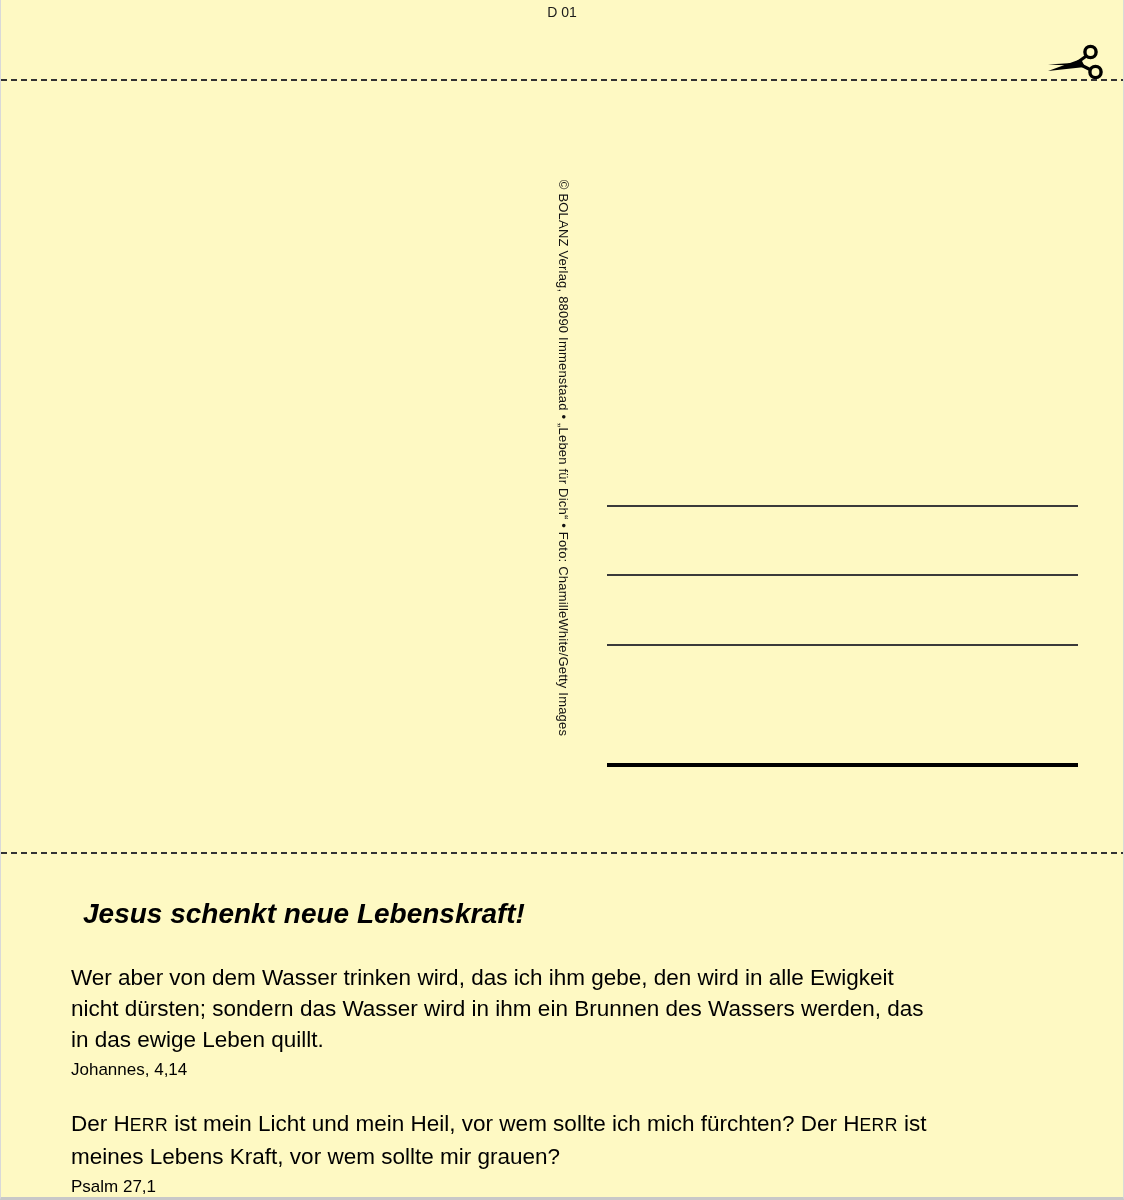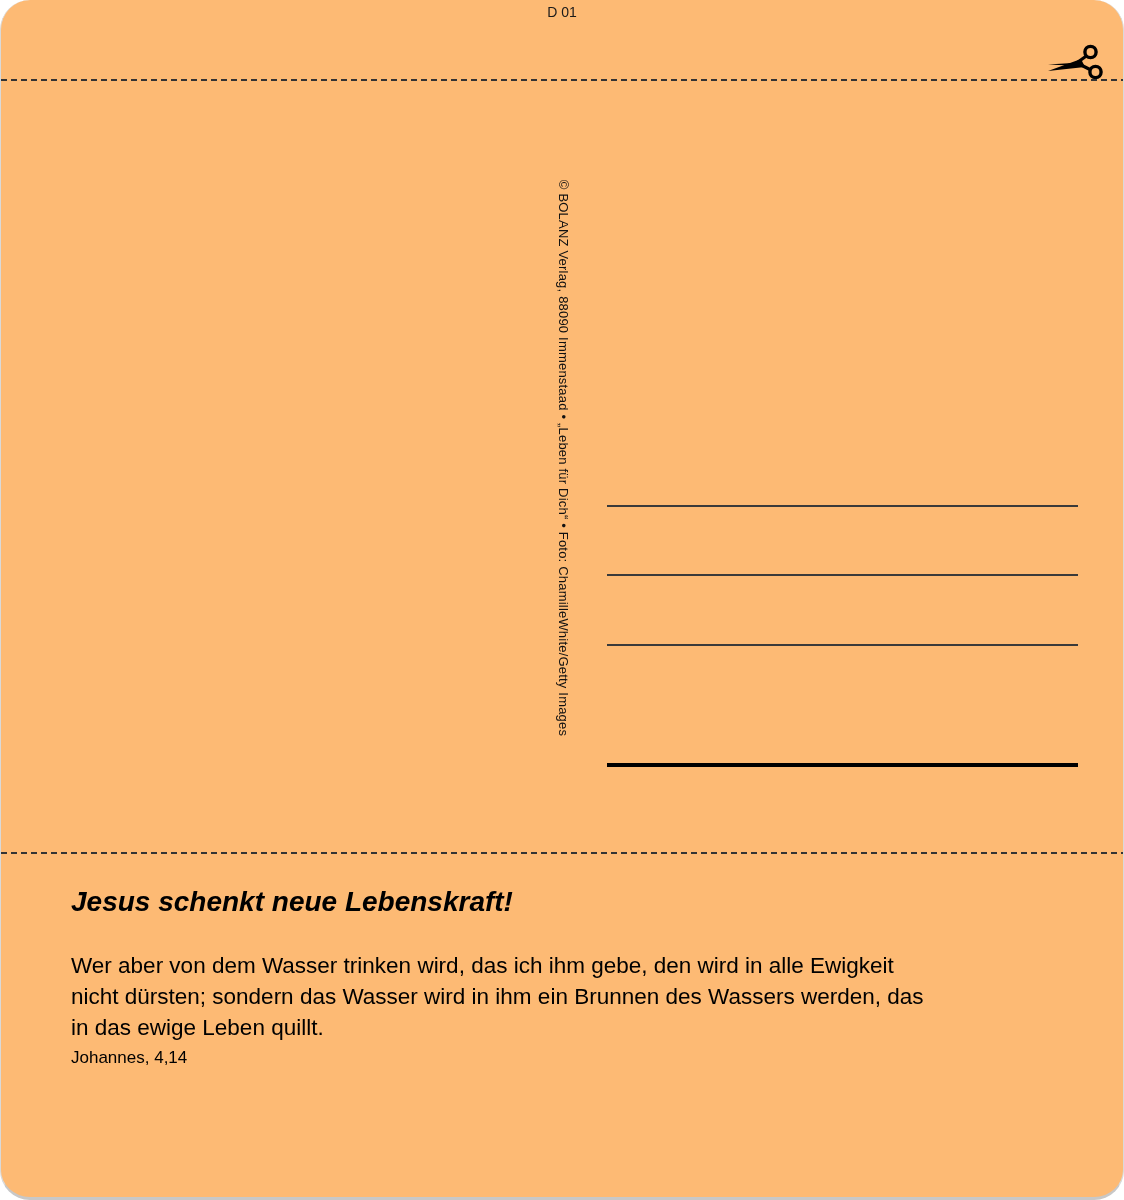--- a/index.html
+++ b/index.html
@@ -4,27 +4,26 @@
 <style>
   html, body { margin: 0; padding: 0; background: #ffffff; }
   body {
     font-family: "Liberation Sans", "DejaVu Sans", sans-serif;
     color: #000000;
   }
   .sheet {
     position: relative;
     width: 1124px;
     height: 1200px;
-    background: #fdba74;
+    background: #fef9c3;
     overflow: hidden;
     border-left: 1px solid #d9d9d9;
     border-right: 1px solid #d9d9d9;
     border-bottom: 3px solid #c8c8c8;
     box-sizing: border-box;
-    border-radius: 30px;
   }
 
   
   .sheet-label {
     position: absolute;
     top: 4px;
     left: 0;
     width: 100%;
     text-align: center;
     font-size: 14px;
@@ -89,21 +88,21 @@
   .address-line:nth-child(4) { top: 258px; height: 4px; background: #000000; }
 
   
   .verse-block {
     position: absolute;
     left: 70px;
     top: 885px;
     width: 1000px;
   }
   .verse-heading {
-    margin: 0;
+    margin: 12px;
     font-size: 28px;
     line-height: 34px;
     font-weight: bold;
     font-style: italic;
     color: #000000;
   }
   .verse {
     margin: 31px 0 0 0;
     font-size: 22.5px;
     line-height: 31px;
@@ -153,16 +152,19 @@
 
   <div class="verse-block">
     <h1 class="verse-heading">Jesus schenkt neue Lebenskraft!</h1>
 
     <p class="verse">Wer aber von dem Wasser trinken wird, das ich ihm gebe, den wird in alle Ewigkeit
 nicht dürsten; sondern das Wasser wird in ihm ein Brunnen des Wassers werden, das
 in das ewige Leben quillt.</p>
 
     <p class="verse-ref">Johannes, 4,14</p>
 
+    <p class="verse second">Der <span>H</span><span class="sc-rest">ERR</span> ist mein Licht und mein Heil, vor wem sollte ich mich fürchten? Der <span>H</span><span class="sc-rest">ERR</span> ist
+meines Lebens Kraft, vor wem sollte mir grauen?</p>
 
+    <p class="verse-ref">Psalm 27,1</p>
   </div>
 
 </div>
 
 </body></html>

